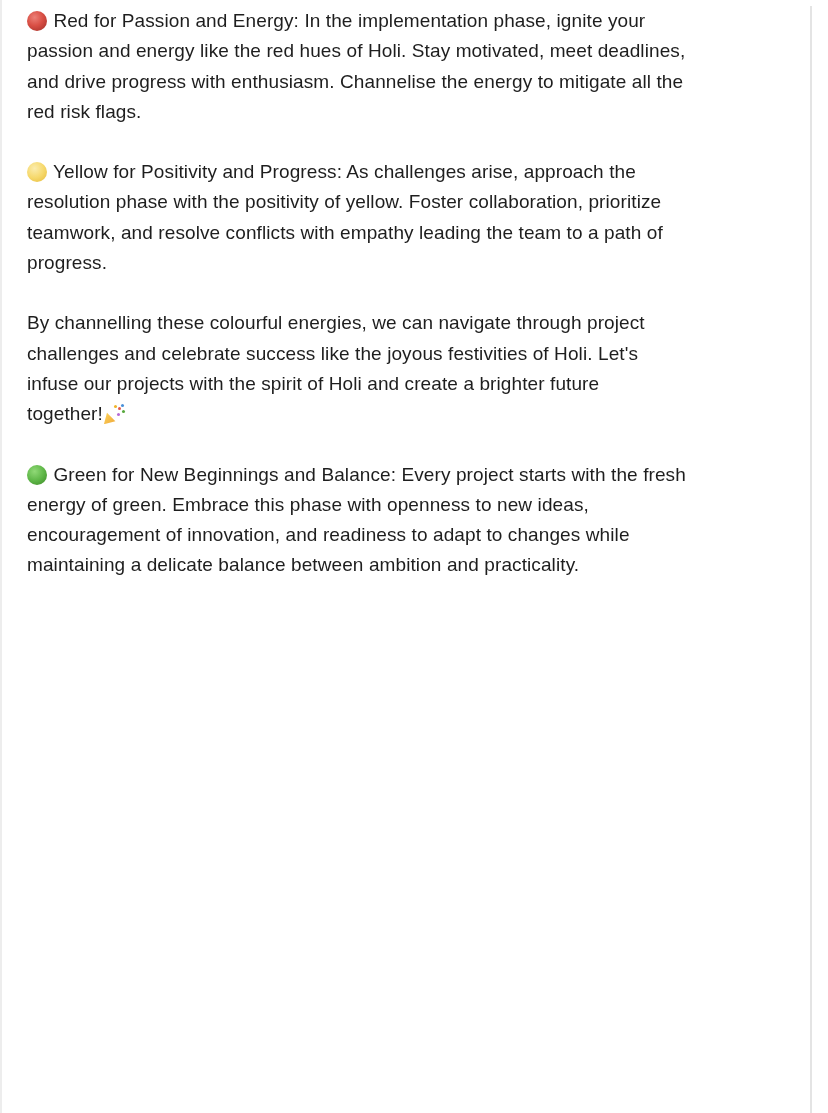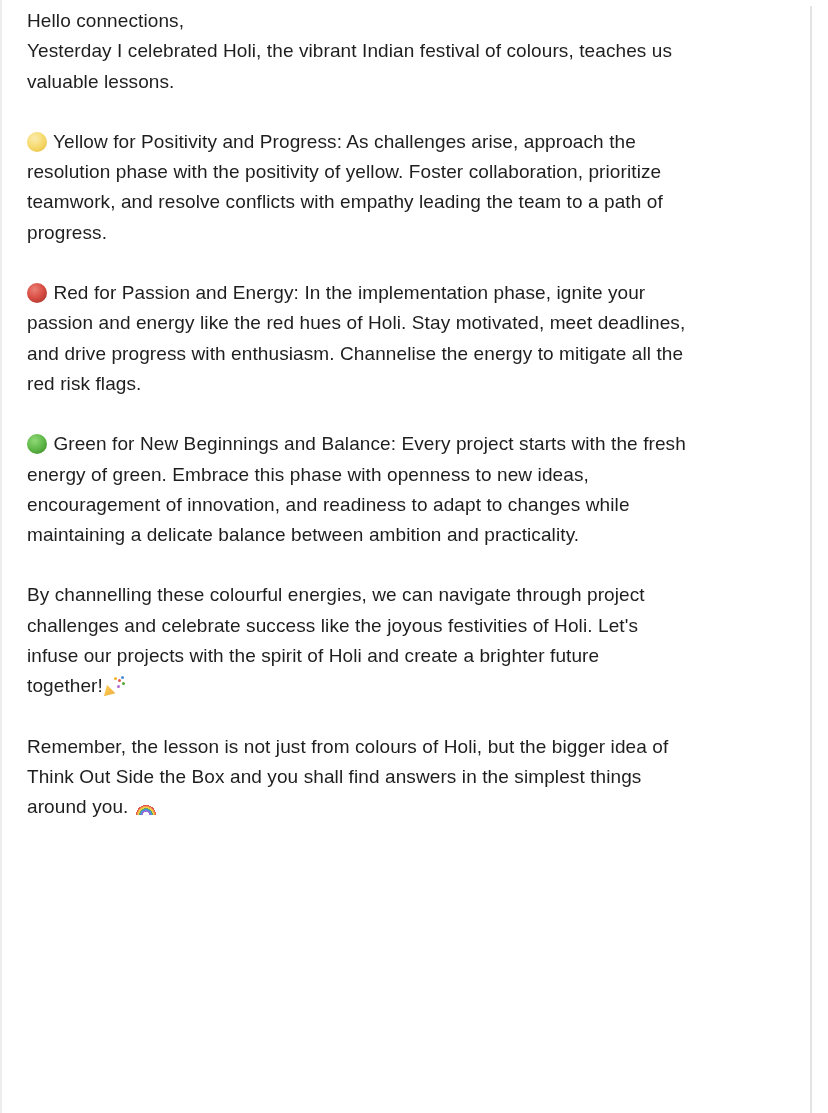--- a/index.html
+++ b/index.html
@@ -81,35 +81,29 @@
       rgba(0,0,0,0) 92%);
   }
 </style>
 </head>
 <body>
 
 <div class="edge-left"></div>
 <div class="edge-right"></div>
 
 <div class="content">
-    <p class="para">Hello connections,
-Yesterday I celebrated Holi, the vibrant Indian festival of colours, teaches us
-valuable lessons.</p>
+    <p class="para"><span class="e e-circle e-red"></span> Red for Passion and Energy: In the implementation phase, ignite your
+passion and energy like the red hues of Holi. Stay motivated, meet deadlines,
+and drive progress with enthusiasm. Channelise the energy to mitigate all the
+red risk flags.</p>
     <p class="para"><span class="e e-circle e-yellow"></span> Yellow for Positivity and Progress: As challenges arise, approach the
 resolution phase with the positivity of yellow. Foster collaboration, prioritize
 teamwork, and resolve conflicts with empathy leading the team to a path of
 progress.</p>
-    <p class="para"><span class="e e-circle e-red"></span> Red for Passion and Energy: In the implementation phase, ignite your
-passion and energy like the red hues of Holi. Stay motivated, meet deadlines,
-and drive progress with enthusiasm. Channelise the energy to mitigate all the
-red risk flags.</p>
+    <p class="para">By channelling these colourful energies, we can navigate through project
+challenges and celebrate success like the joyous festivities of Holi. Let's
+infuse our projects with the spirit of Holi and create a brighter future
+together!<span class="e e-party"></span></p>
     <p class="para"><span class="e e-circle e-green"></span> Green for New Beginnings and Balance: Every project starts with the fresh
 energy of green. Embrace this phase with openness to new ideas,
 encouragement of innovation, and readiness to adapt to changes while
 maintaining a delicate balance between ambition and practicality.</p>
-    <p class="para">By channelling these colourful energies, we can navigate through project
-challenges and celebrate success like the joyous festivities of Holi. Let's
-infuse our projects with the spirit of Holi and create a brighter future
-together!<span class="e e-party"></span></p>
-    <p class="para">Remember, the lesson is not just from colours of Holi, but the bigger idea of
-Think Out Side the Box and you shall find answers in the simplest things
-around you. <span class="e e-rainbow"></span></p>
   </div>
 
 </body></html>

